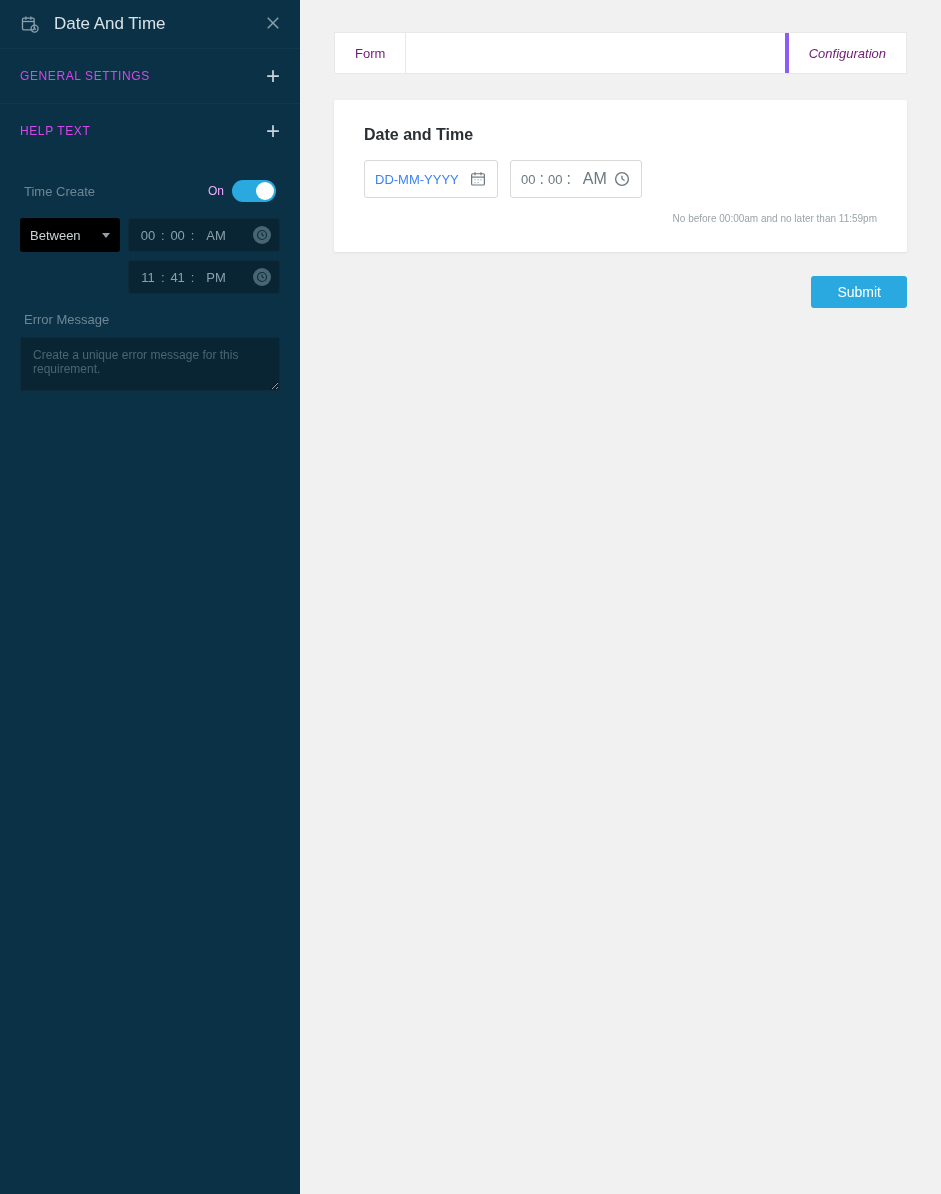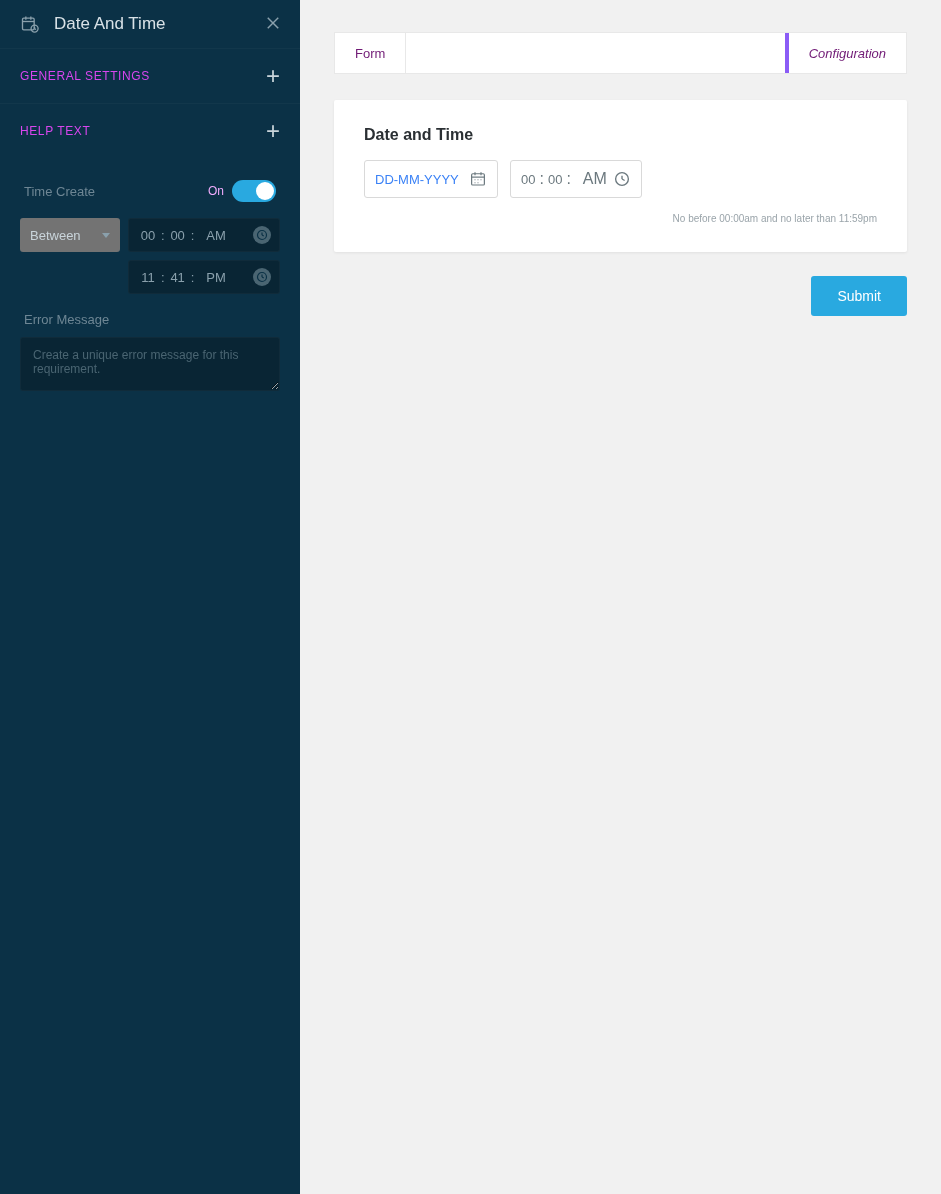--- a/index.html
+++ b/index.html
@@ -26,21 +26,21 @@
 .switch { width: 44px; height: 22px; border-radius: 11px; position: relative; cursor: pointer; }
 .switch.off { background: #0a2838; }
 .switch.on { background: #29a9e0; }
 .switch-knob { position: absolute; width: 18px; height: 18px; border-radius: 50%; background: #fff; top: 2px; }
 .switch.off .switch-knob { left: 2px; }
 .switch.on .switch-knob { right: 2px; }
 
 .time-range-controls { display: flex; flex-direction: column; gap: 8px; }
 .time-range-row { display: flex; gap: 8px; align-items: center; }
 
-.dropdown { background: #737373; border-radius: 3px; height: 34px; display: flex; align-items: center; padding: 0 10px; cursor: pointer; width: 100px; justify-content: space-between; }
+.dropdown { background: #000000; border-radius: 3px; height: 34px; display: flex; align-items: center; padding: 0 10px; cursor: pointer; width: 100px; justify-content: space-between; }
 .dropdown-label { font-size: 13px; color: #c9d4da; }
 .dropdown-caret { width: 0; height: 0; border-left: 4px solid transparent; border-right: 4px solid transparent; border-top: 5px solid #8aa0ac; }
 
 .time-input-box { background: #092534; border: 1px solid rgba(255,255,255,0.03); border-radius: 3px; height: 34px; display: flex; align-items: center; padding: 0 8px 0 10px; flex: 1; }
 .time-seg { color: #8aa0ac; font-size: 13px; min-width: 18px; text-align: center; }
 .time-sep { color: #8aa0ac; font-size: 13px; margin: 0 4px; }
 .time-ampm { color: #8aa0ac; font-size: 13px; margin: 0 4px 0 8px; min-width: 22px; }
 .clock-ic { width: 18px; height: 18px; border-radius: 50%; background: #4a6572; display: flex; align-items: center; justify-content: center; margin-left: auto; }
 .clock-ic svg { width: 12px; height: 12px; }
 
@@ -65,21 +65,21 @@
 
 .time-input-main { border: 1px solid #d9d9d9; border-radius: 3px; height: 38px; display: flex; align-items: center; padding: 0 10px; width: 132px; }
 .time-input-main .seg { color: #6b787e; font-size: 13px; }
 .time-input-main .sep { color: #6b787e; margin: 0 4px; }
 .time-input-main .ampm { color: #6b787e; margin: 0 4px 0 8px; }
 .time-input-main .clk { margin-left: auto; }
 
 .hint { text-align: right; color: #9aa4aa; font-size: 10px; margin-top: 14px; line-height: 1.4; }
 
 .submit-row { display: flex; justify-content: flex-end; margin-top: 24px; }
-.submit-btn { background: #29a9e0; color: #fff; border: none; border-radius: 3px; height: 40px; padding: 0 26px; font-size: 14px; cursor: pointer; }
+.submit-btn { background: #29a9e0; color: #fff; border: none; border-radius: 3px; height: 32px; padding: 0 26px; font-size: 14px; cursor: pointer; }
 
 svg { display: block; }
 </style>
 </head>
 <body>
 
 <div class="sidebar">
   <div class="sidebar-header">
     <span class="icon">
       <svg width="20" height="20" viewBox="0 0 24 24" fill="none" stroke="#8aa0ac" stroke-width="1.6">

